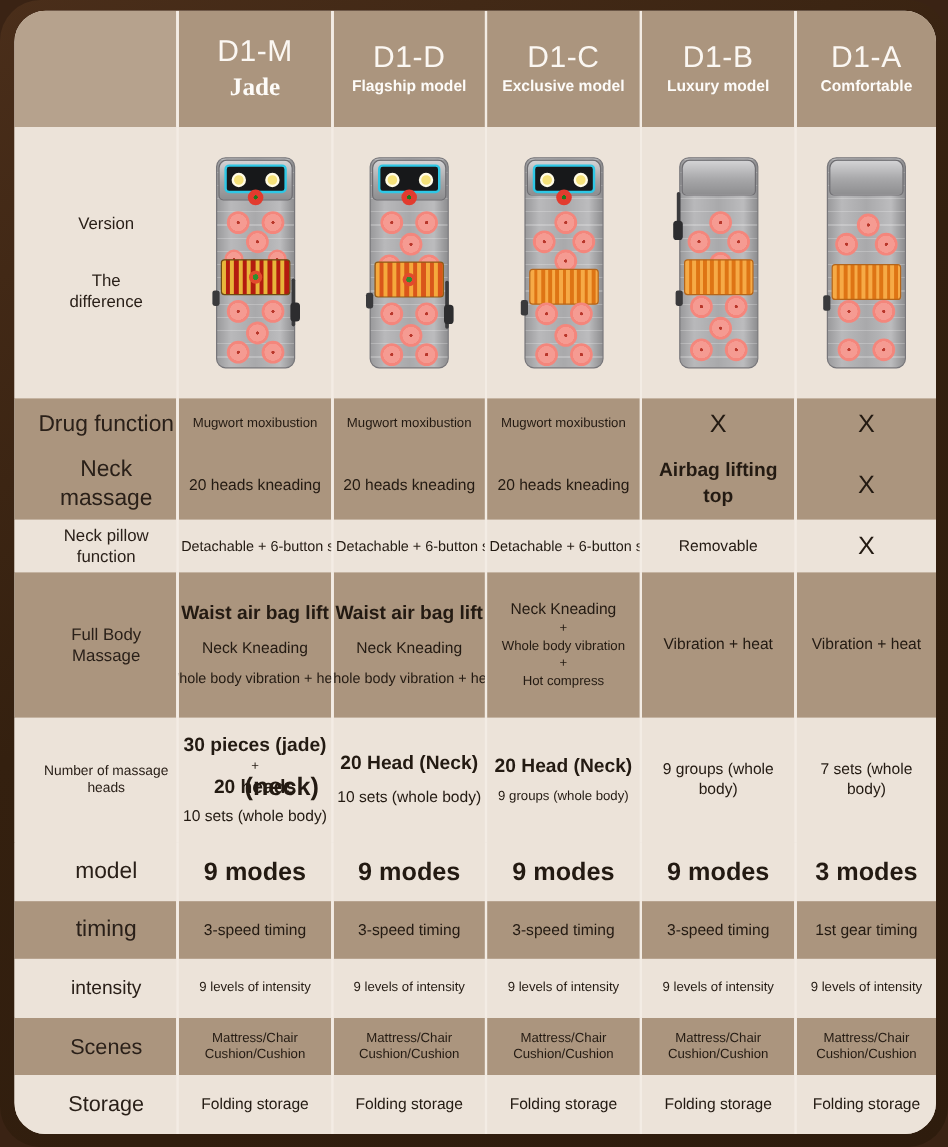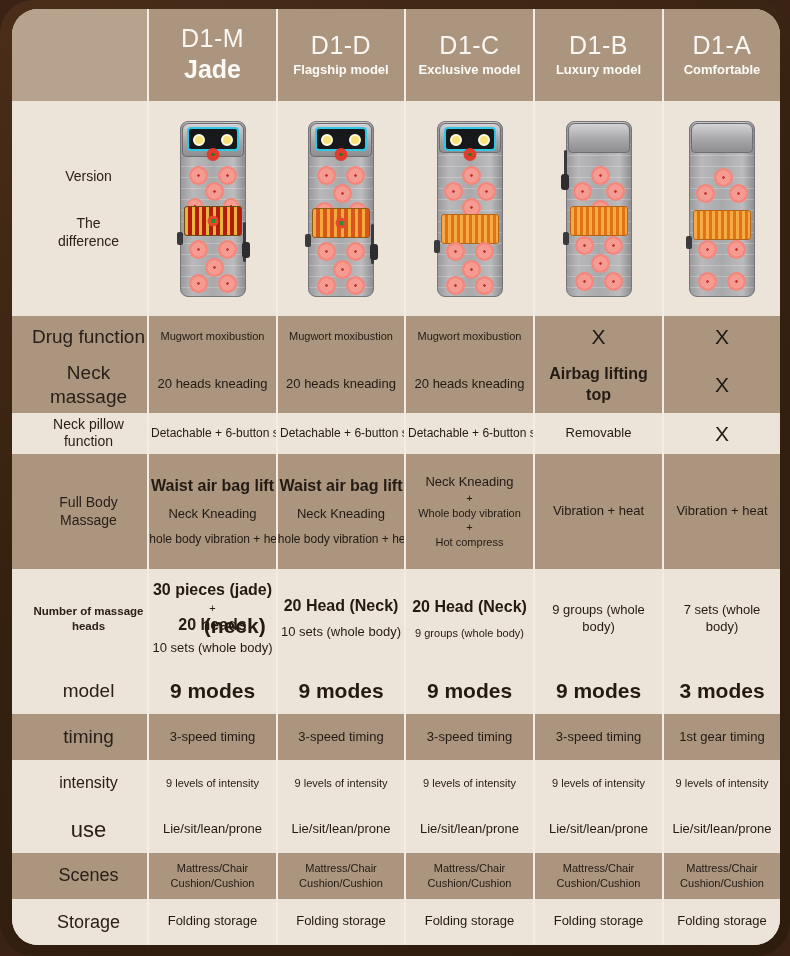--- a/index.html
+++ b/index.html
@@ -61,30 +61,30 @@
     font-weight: 400;
     letter-spacing: .5px;
     line-height: 1.1;
   }
   .model-sub {
     display:block;
     color: #fdfbf8;
     line-height: 1.25;
     margin-top: 2px;
   }
-  .sub-big  { font-size: 25px; }
+  .sub-big  { font-size: 21px; font-family: Liberation Serif, serif; }
   .sub-small{ font-size: 13px; }
 
   
   td.label-col, th.label-col { width: 136px; padding-left: 20px; }
   .rowlabel { color: #2a2019; line-height: 1.25; display: block; }
   .lbl-xl  { font-size: 19px; }
   .lbl-lg  { font-size: 16px; }
   .lbl-md  { font-size: 14px; }
-  .lbl-sm  { font-size: 11.5px; font-weight: bold; }
+  .lbl-sm  { font-size: 11.5px; }
 
   
   .v      { display:block; line-height: 1.3; }
   .v-xl   { font-size: 21px; font-weight: 700; }
   .v-lg   { font-size: 16px; font-weight: 700; }
   .v-md   { font-size: 13px; }
   .v-sm   { font-size: 11px; }
   .v-x    { font-size: 21px; font-weight: 400; }
 
   
@@ -568,40 +568,20 @@
             </td>
     <td>
               <span class="v v-sm">9 levels of intensity</span>
             </td>
     <td>
               <span class="v v-sm">9 levels of intensity</span>
             </td>
   </tr>
 
 
-  <tr class="light r-48">
-    <td class="label-col">
-      <span class="rowlabel lbl-xl" style="font-size:22px">use</span>
-            </td>
-    <td>
-              <span class="v v-md">Lie/sit/lean/prone</span>
-            </td>
-    <td>
-              <span class="v v-md">Lie/sit/lean/prone</span>
-            </td>
-    <td>
-              <span class="v v-md">Lie/sit/lean/prone</span>
-            </td>
-    <td>
-              <span class="v v-md">Lie/sit/lean/prone</span>
-            </td>
-    <td>
-              <span class="v v-md">Lie/sit/lean/prone</span>
-            </td>
-  </tr>
 
   <tr class="dark r-48">
     <td class="label-col">
       <span class="rowlabel lbl-lg" style="font-size:18px">Scenes</span>
             </td>
     <td>
       <span class="v v-sm">Mattress/Chair</span>
       <span class="v v-sm">Cushion/Cushion</span>
             </td>
     <td>

